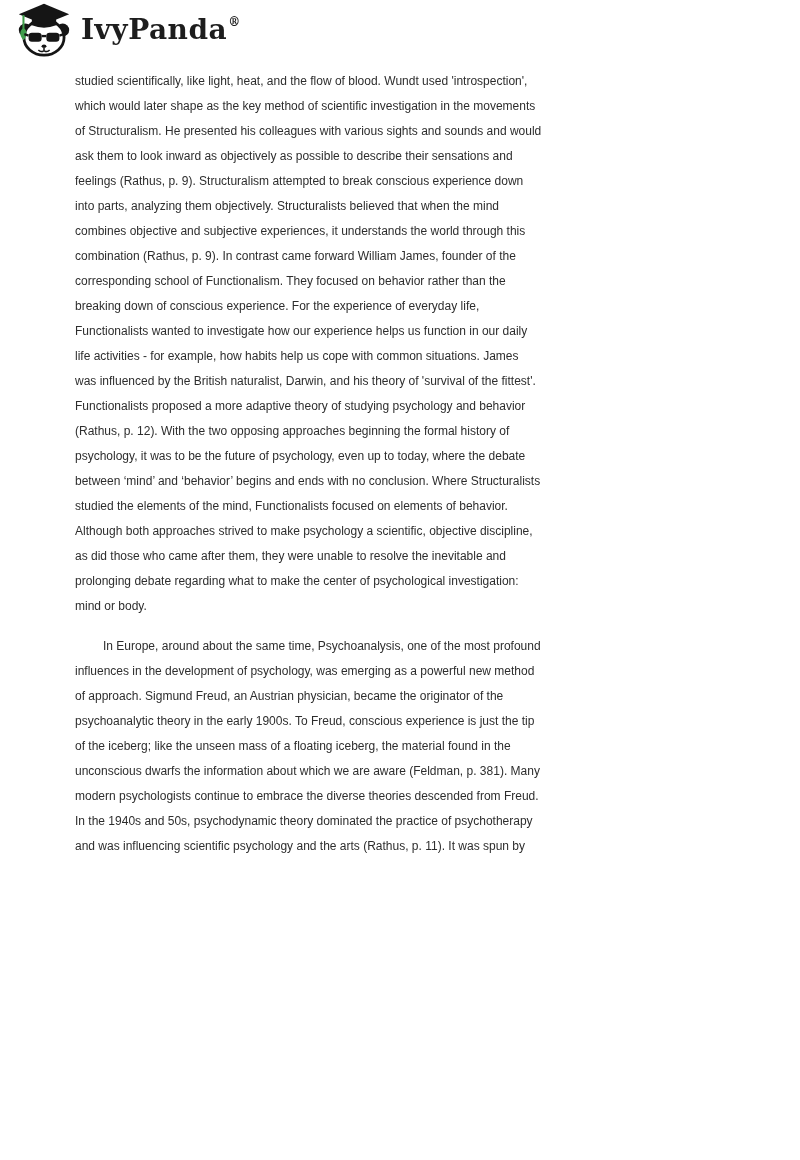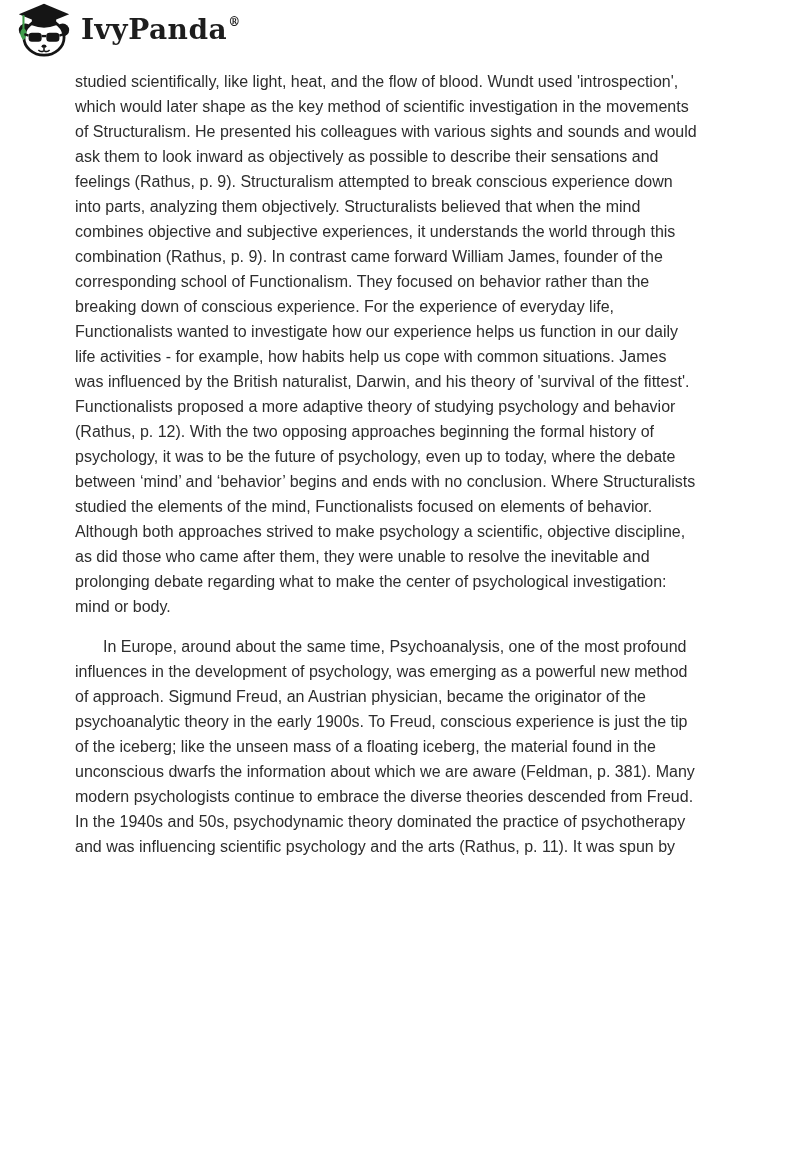--- a/index.html
+++ b/index.html
@@ -50,21 +50,21 @@
   }
 
   
   .content {
     position: absolute;
     top: 69px; left: 75px;
     width: 650px;
   }
   .paragraph {
     margin: 0 0 15px 0;
-    font-size: 16px;
+    font-size: 12px;
     line-height: 25px;
     color: #2d2d2d;
     white-space: pre-line;
     text-align: left;
   }
   .paragraph.indented { text-indent: 28px; }
 
   
   .footer-url {
     position: absolute;

